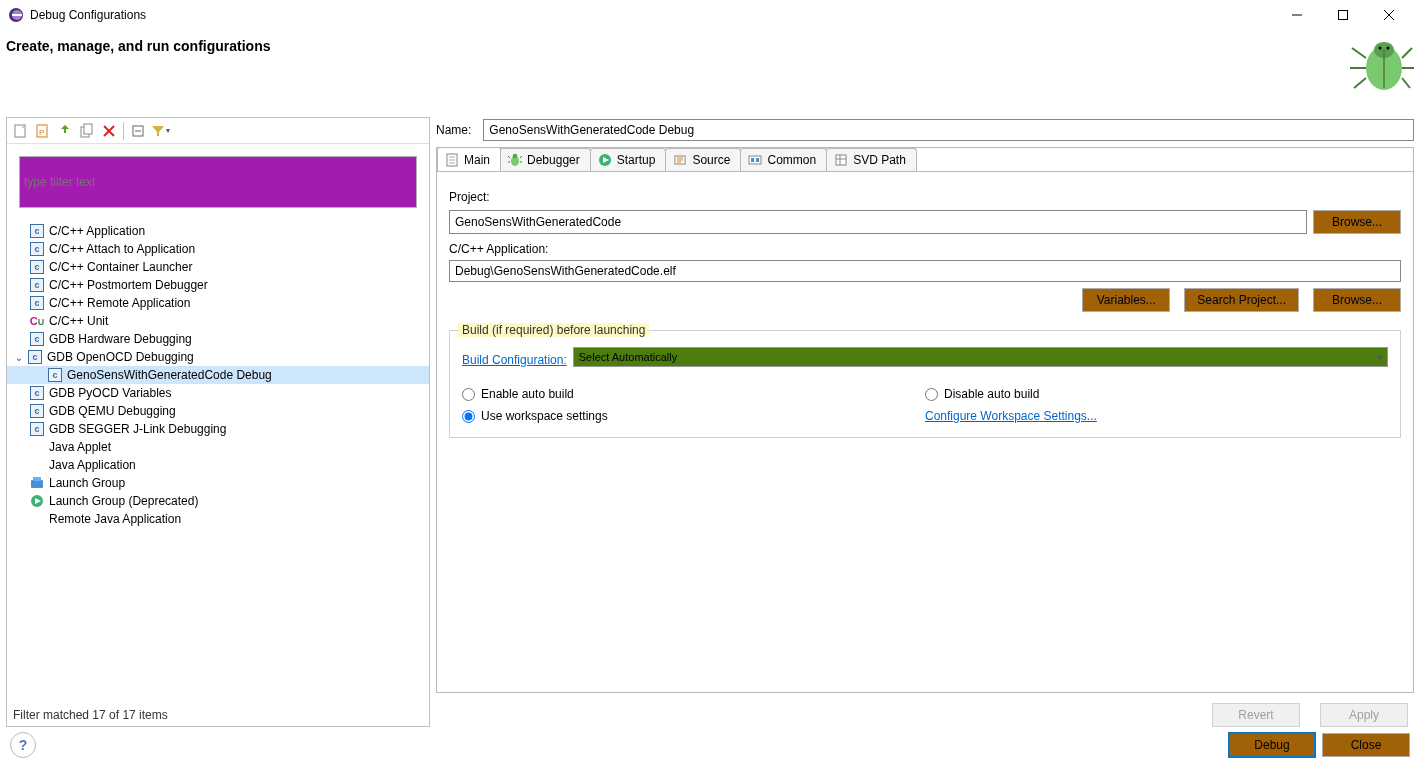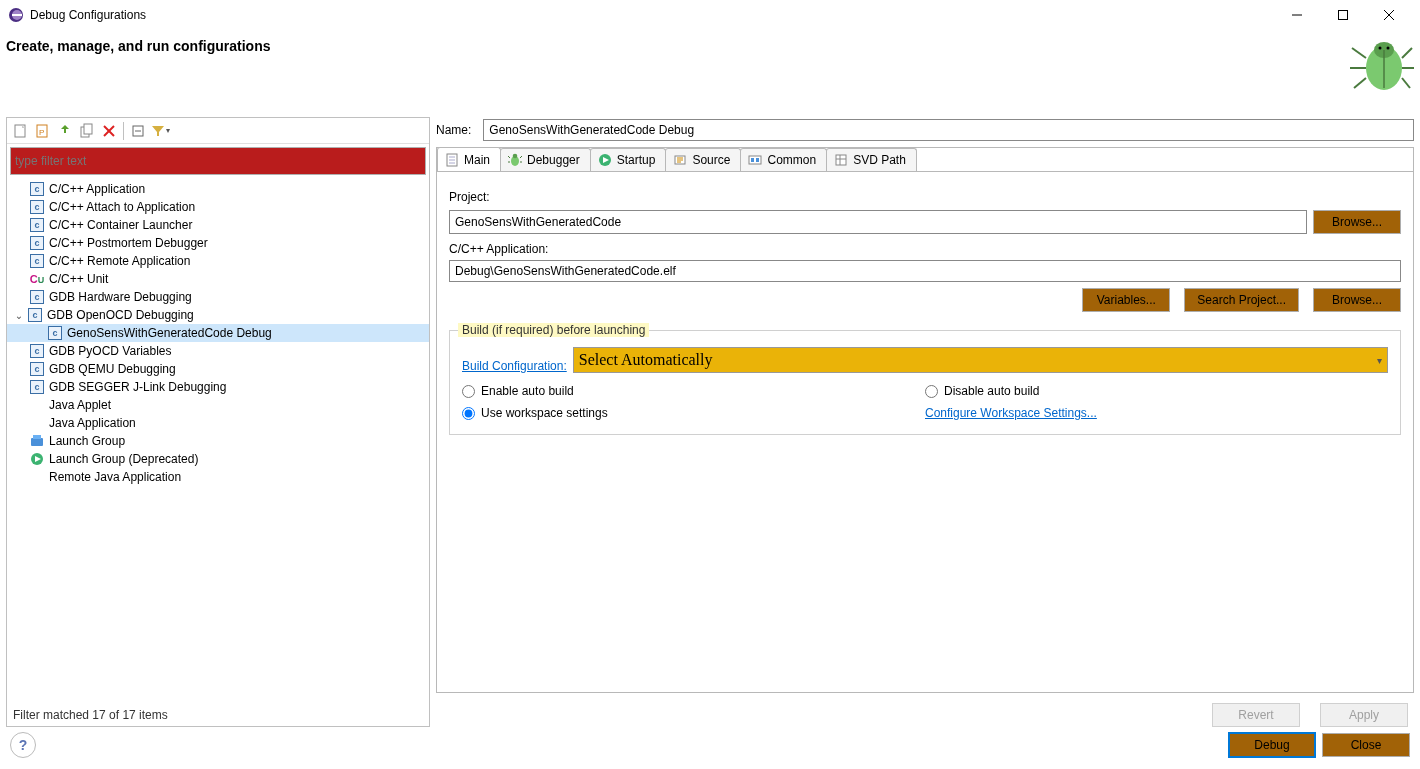--- a/index.html
+++ b/index.html
@@ -16,21 +16,21 @@
 
 .workarea { display: flex; gap: 6px; padding: 0 6px; height: 610px; }
 
 .left-panel { width: 424px; border: 1px solid #c0c0c0; background: #fff; display: flex; flex-direction: column; }
 .right-panel { flex: 1; display: flex; flex-direction: column; }
 
 .toolbar { height: 26px; border-bottom: 1px solid #e0e0e0; display: flex; align-items: center; padding: 0 4px; gap: 2px; }
 .toolbar .tb-btn { width: 20px; height: 20px; display: flex; align-items: center; justify-content: center; cursor: default; }
 .toolbar .sep { width: 1px; height: 18px; background: #c0c0c0; margin: 0 2px; }
 
-.filter-input { border: 1px solid #b0b0b0; margin: 3px; padding: 6px 4px; font-size: 12px; font-style: italic; color: #888; background: #b91c1c; }
+.filter-input { border: 1px solid #b0b0b0; margin: 12px; padding: 18px 4px; font-size: 12px; font-style: italic; color: #888; background: #a21caf; }
 .filter-input input { border: none; outline: none; width: 100%; font-size: 12px; background: transparent; }
 
 .tree { flex: 1; overflow: auto; padding: 2px 0; }
 .tree-row { display: flex; align-items: center; height: 18px; padding: 0 4px; cursor: default; white-space: nowrap; }
 .tree-row.selected { background: #cde6fb; }
 .tree-indent-0 { padding-left: 22px; }
 .tree-indent-1 { padding-left: 40px; }
 .tree-expander { width: 12px; display: inline-flex; justify-content: center; margin-left: -16px; margin-right: 2px; color: #555; font-size: 10px; }
 .tree-icon { width: 16px; height: 16px; margin-right: 4px; display: inline-flex; align-items: center; justify-content: center; }
 
@@ -53,25 +53,25 @@
 .row-flex { display: flex; gap: 6px; margin-top: 6px; }
 .btn { border: 1px solid #adadad; background: #a16207; padding: 4px 12px; font-size: 12px; min-width: 88px; text-align: center; cursor: default; }
 .btn.disabled { color: #a0a0a0; border-color: #d0d0d0; background: #f0f0f0; cursor: not-allowed; }
 .btn.primary { border: 2px solid #0078d7; }
 
 .fieldset-like { border: 1px solid #d0d0d0; margin-top: 18px; padding: 10px 12px 14px 12px; position: relative; }
 .fieldset-title { position: absolute; top: -8px; left: 8px; background: #fef9c3; padding: 0 4px; font-size: 12px; color: #333; }
 
 .link { color: #0066cc; text-decoration: underline; cursor: pointer; }
 .radio-row { display: flex; align-items: center; gap: 6px; font-size: 12px; margin-top: 8px; }
-.select-full { flex: 1; border: 1px solid #999; background: #eab308; padding: 3px 5px; font-size: 16px; appearance: none; position: relative; font-family: Liberation Serif, serif; }
+.select-full { flex: 1; border: 1px solid #999; background: #4d7c0f; padding: 3px 5px; font-size: 11px; appearance: none; position: relative; }
 .select-wrap { position: relative; flex: 1; display: flex; }
 .select-arrow { position: absolute; right: 6px; top: 50%; transform: translateY(-50%); pointer-events: none; font-size: 10px; color: #555; }
 
-.two-col { display: flex; margin-top: 3px; }
+.two-col { display: flex; margin-top: 12px; }
 .col-left { flex: 1; }
 .col-right { flex: 1; }
 
 .dialog-footer { position: absolute; bottom: 0; left: 0; right: 0; height: 48px; display: flex; align-items: center; padding: 0 10px; }
 .help-btn { width: 26px; height: 26px; border: 1px solid #bbb; border-radius: 50%; display: flex; align-items: center; justify-content: center; color: #5b74b5; font-weight: bold; font-size: 14px; cursor: default; }
 .spacer { flex: 1; }
 
 .c-box { border: 1px solid #3a6ea5; width: 14px; height: 14px; display: inline-flex; align-items: center; justify-content: center; font-size: 9px; font-weight: bold; color: #3a6ea5; background: #eaf2fb; }
 
 .btn-row-right { display: flex; justify-content: flex-end; gap: 14px; margin-top: 6px; }

